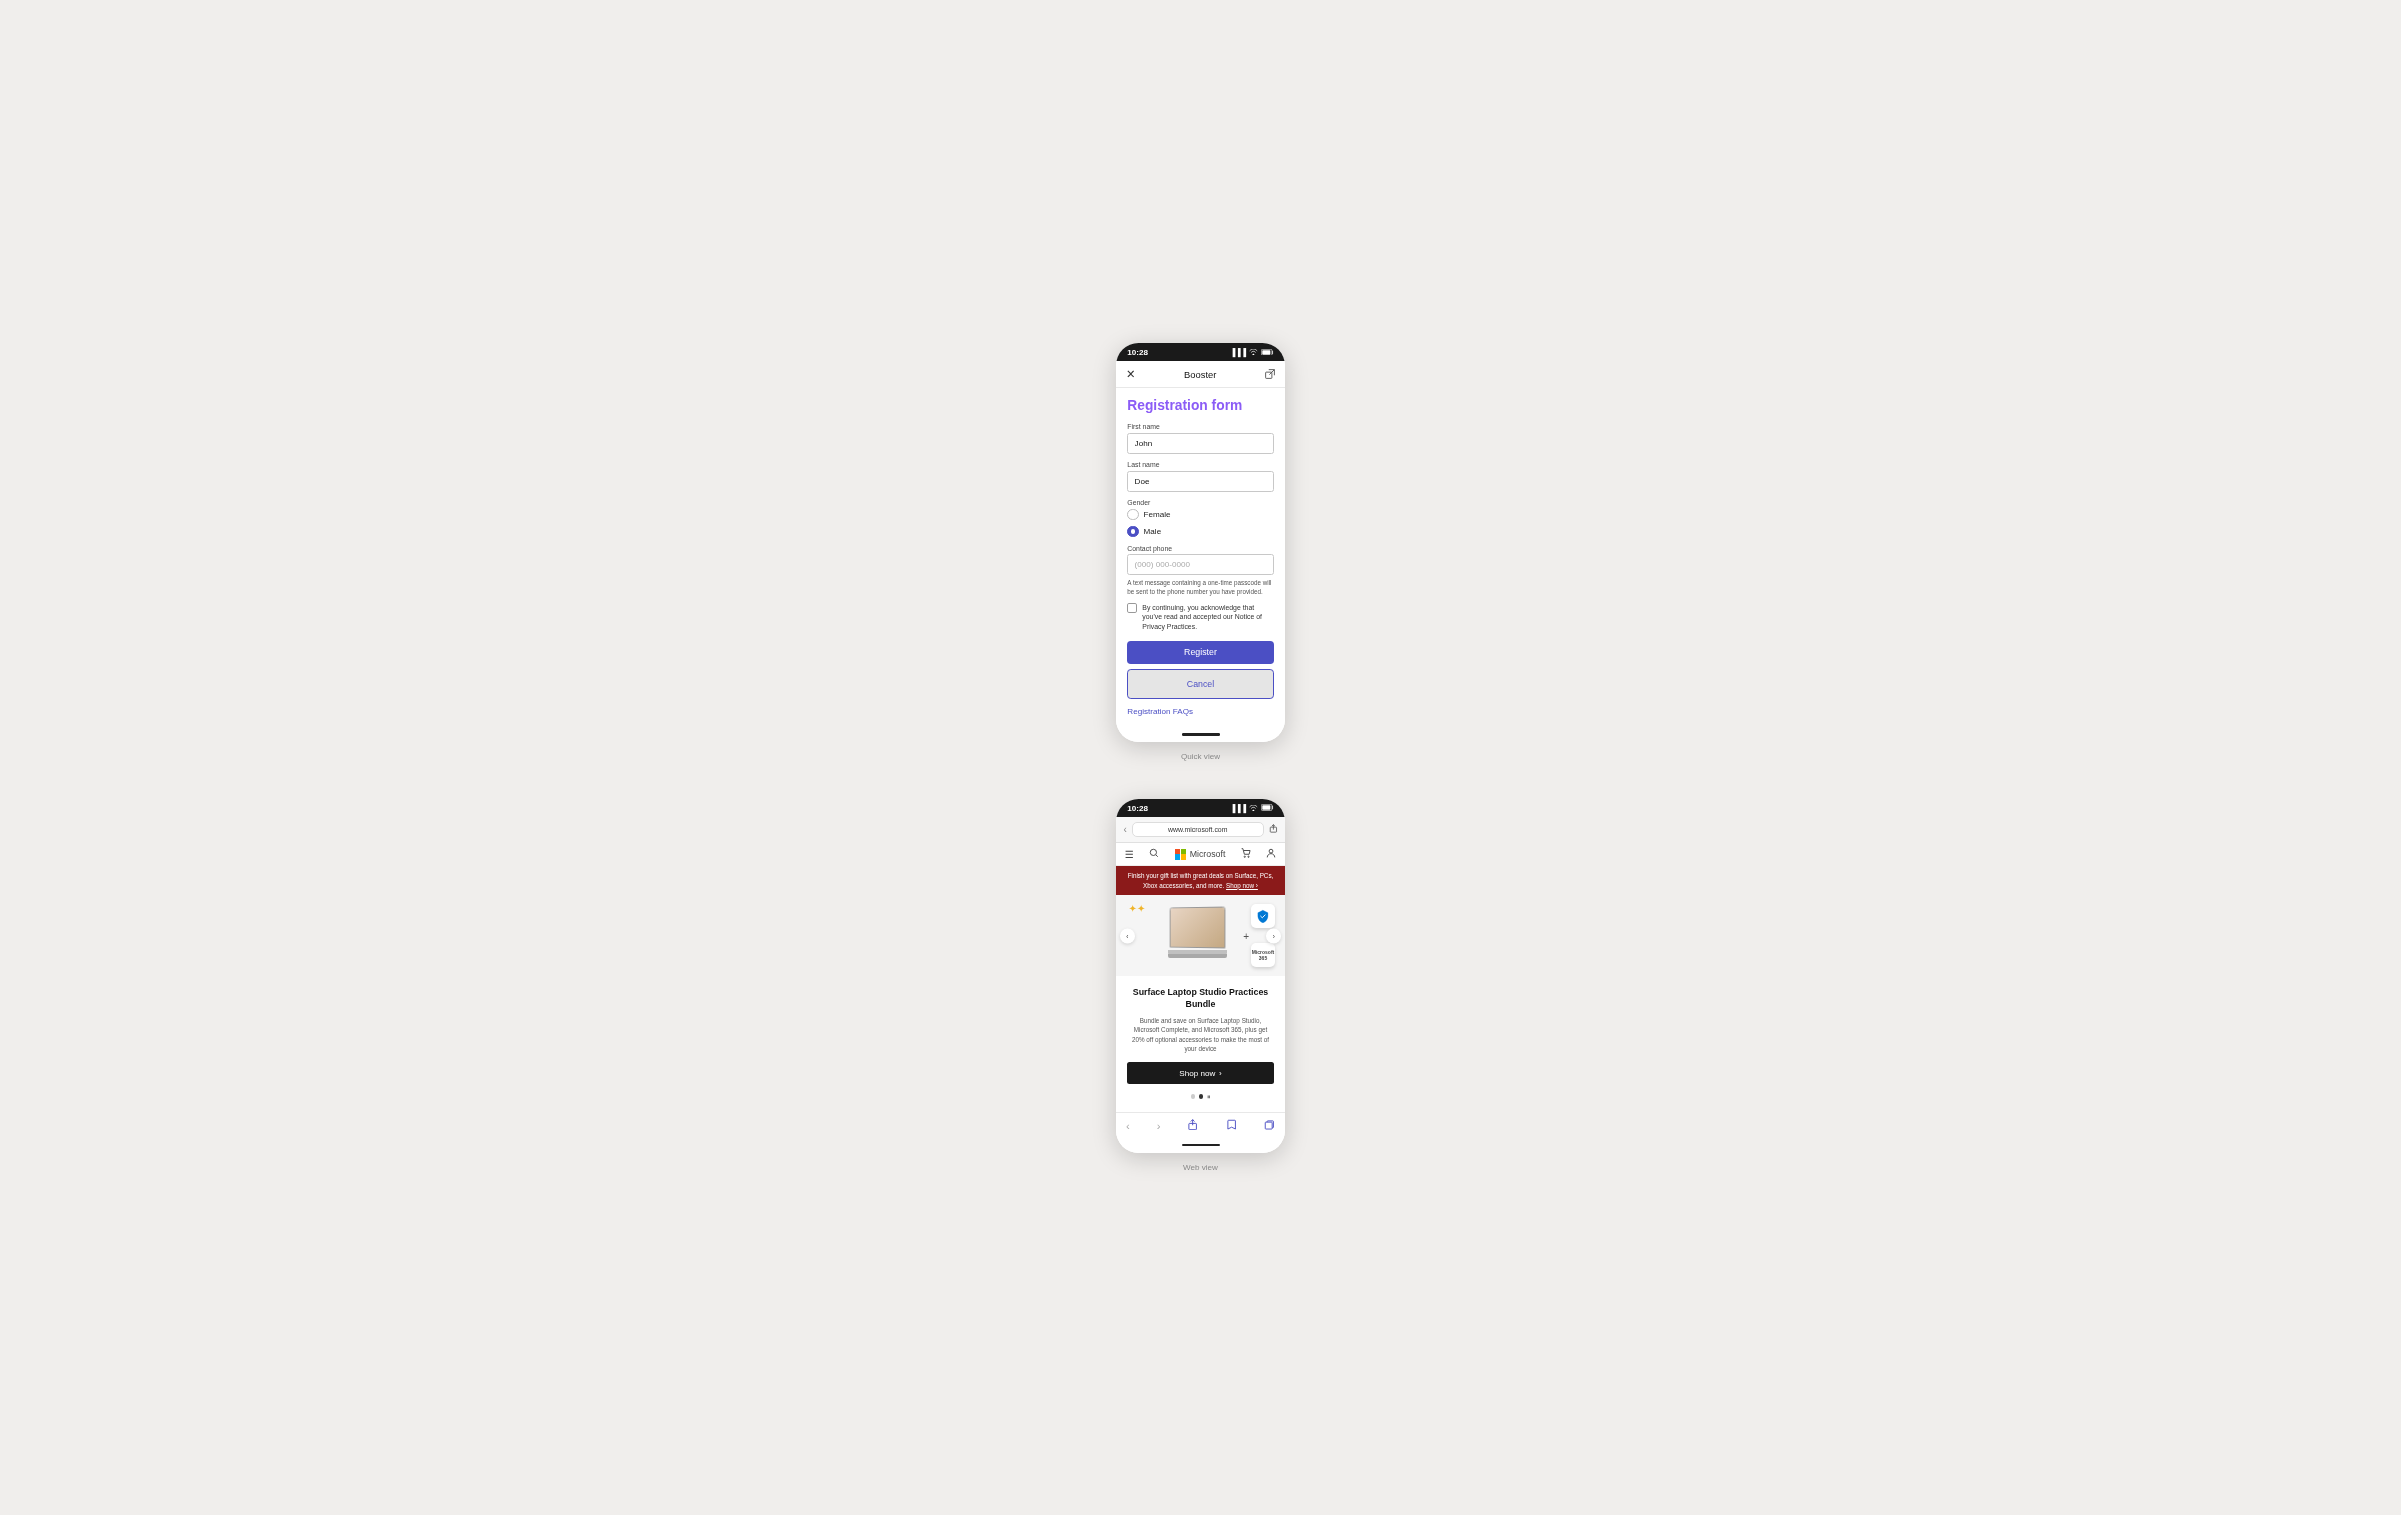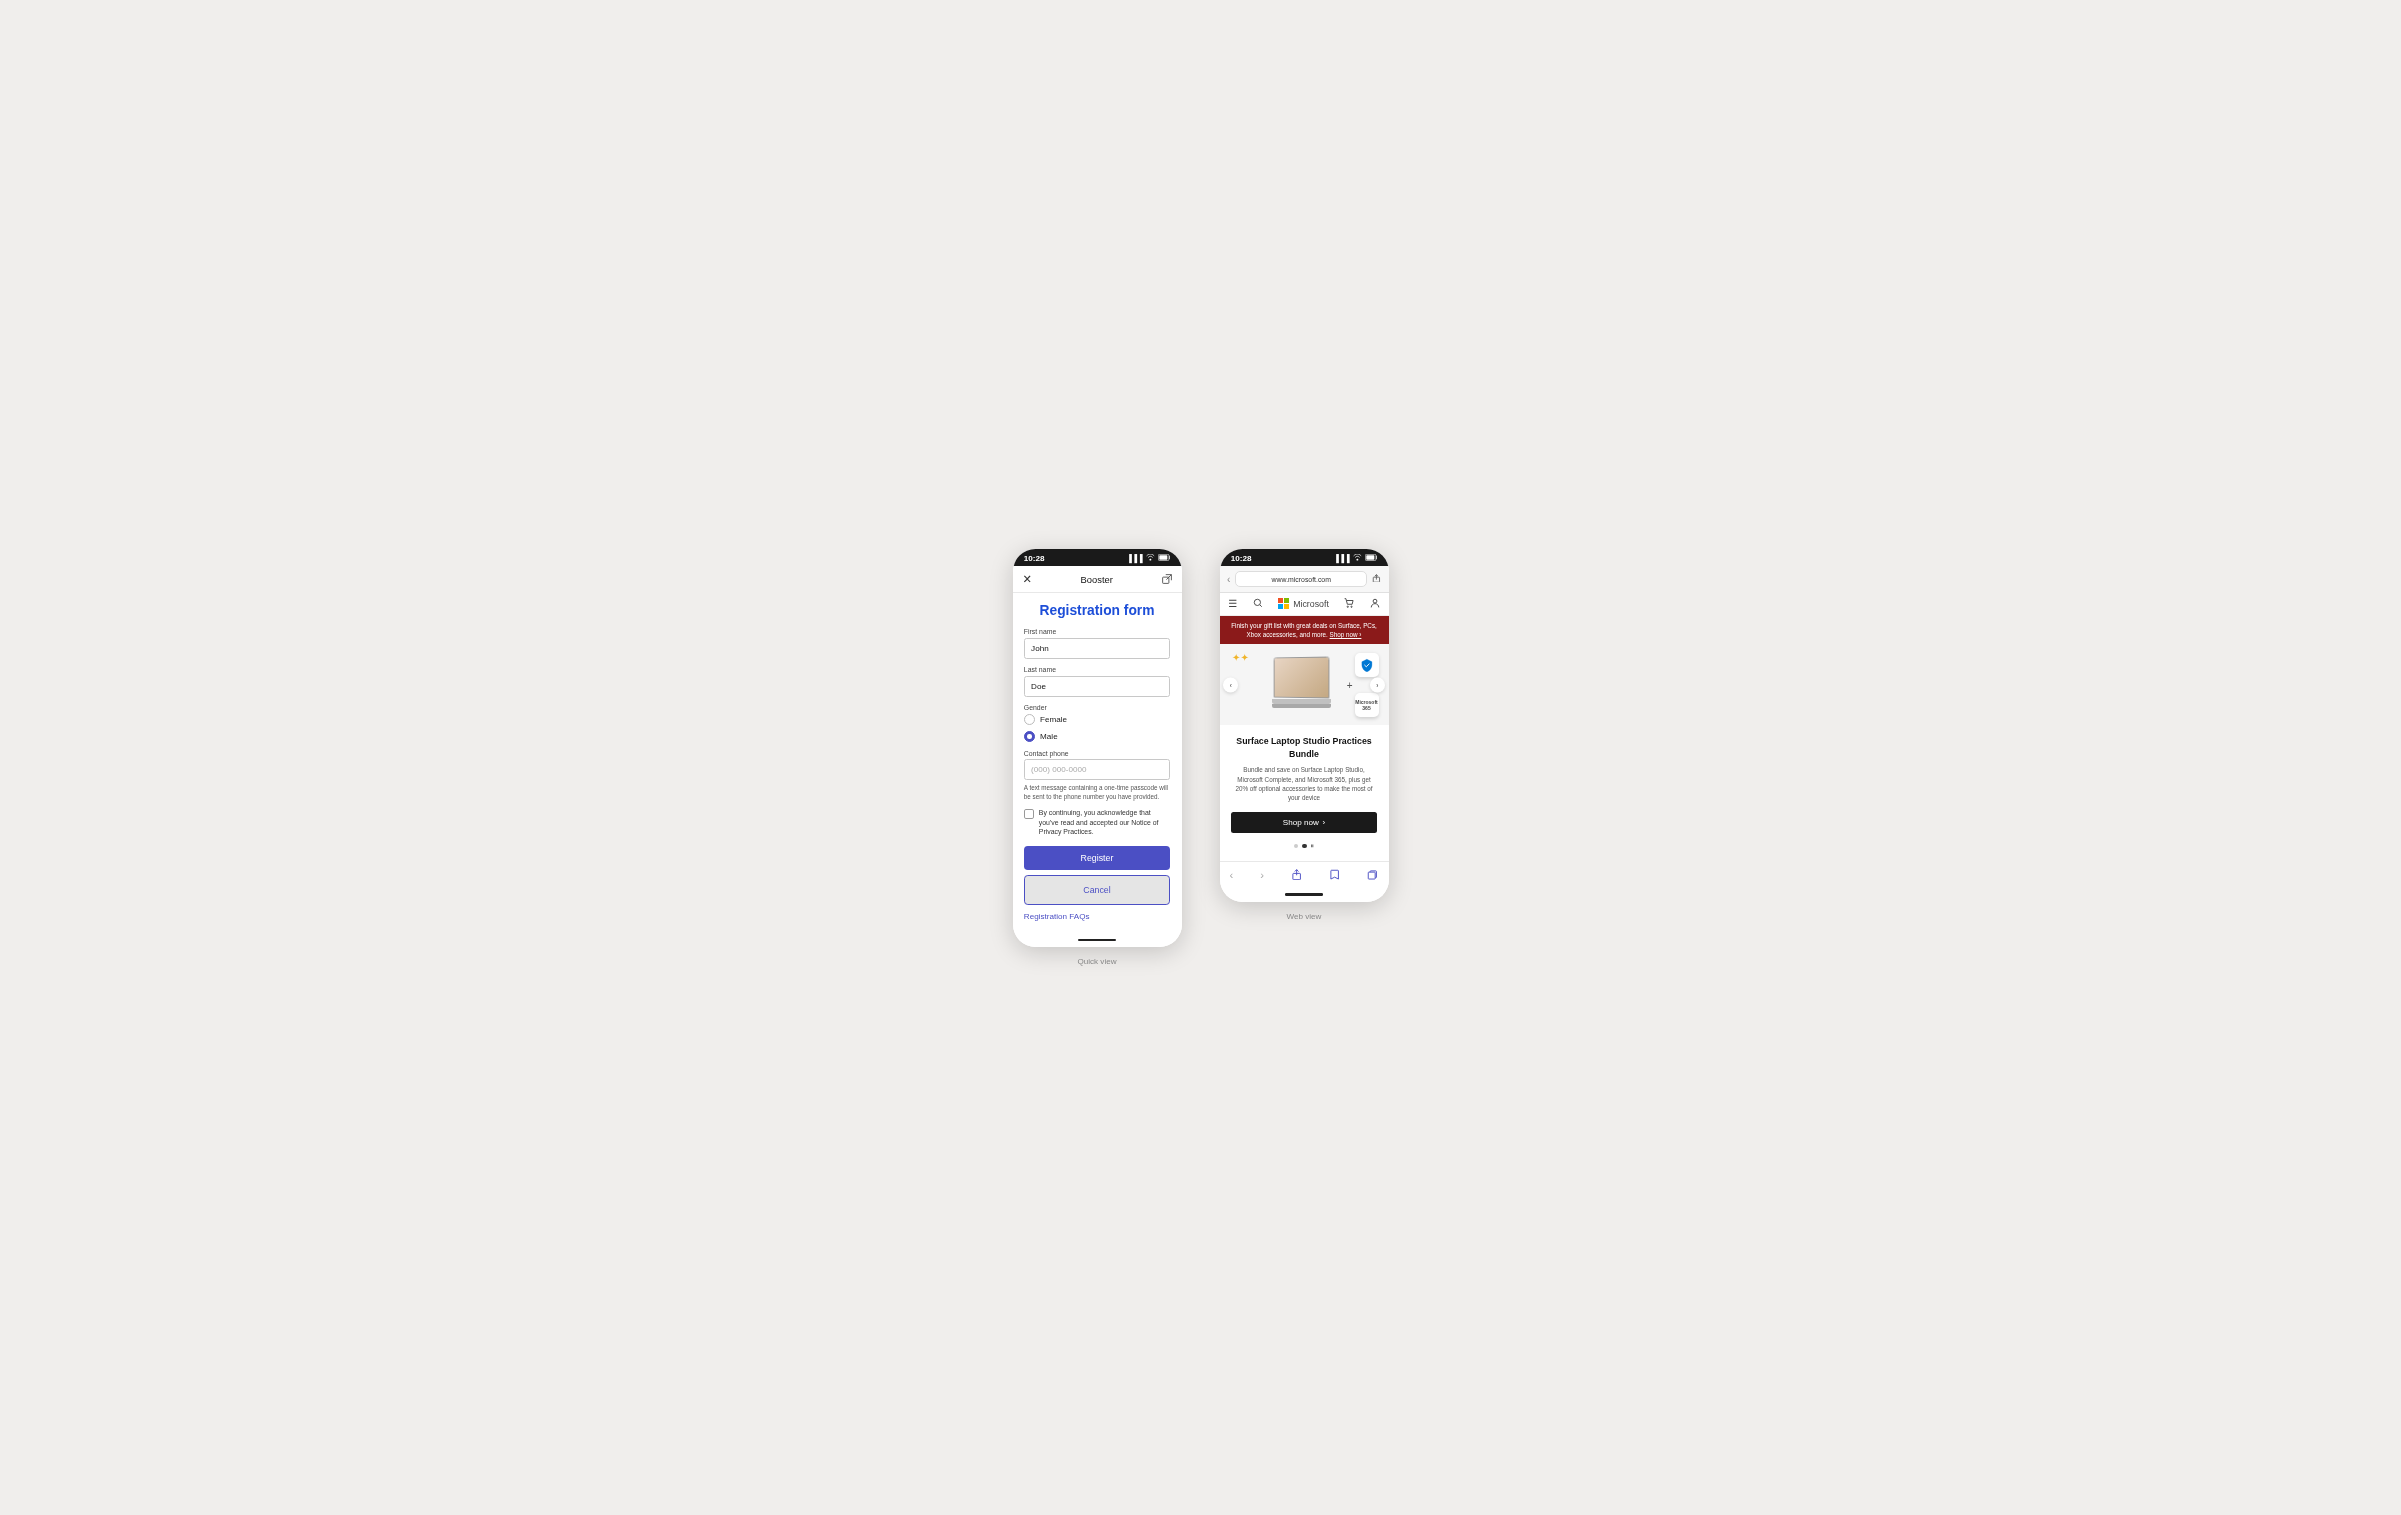--- a/index.html
+++ b/index.html
@@ -9,20 +9,21 @@
       justify-content: center;
       align-items: center;
       min-height: 100vh;
       font-family: -apple-system, BlinkMacSystemFont, 'Segoe UI', sans-serif;
     }
     .page-wrapper {
       display: flex;
       gap: 38px;
       align-items: flex-start;
       padding: 38px;
+      flex-direction: column;
     }
     .phone-container {
       display: flex;
       flex-direction: column;
       align-items: center;
       gap: 10px;
     }
     .phone {
       width: 169px;
       border-radius: 22.5px;
@@ -73,23 +74,22 @@
       color: #555;
       cursor: pointer;
     }
     .qv-body {
       padding: 10px 11.3px 12.5px;
       background: #fff;
     }
     .qv-form-title {
       font-size: 13.8px;
       font-weight: 700;
-      color: #1d4ed8;
+      color: #8b5cf6;
       margin-bottom: 10px;
-      text-align: center;
     }
     .form-group {
       margin-bottom: 7.5px;
     }
     .form-label {
       font-size: 6.9px;
       color: #444;
       margin-bottom: 2.5px;
       display: block;
     }

